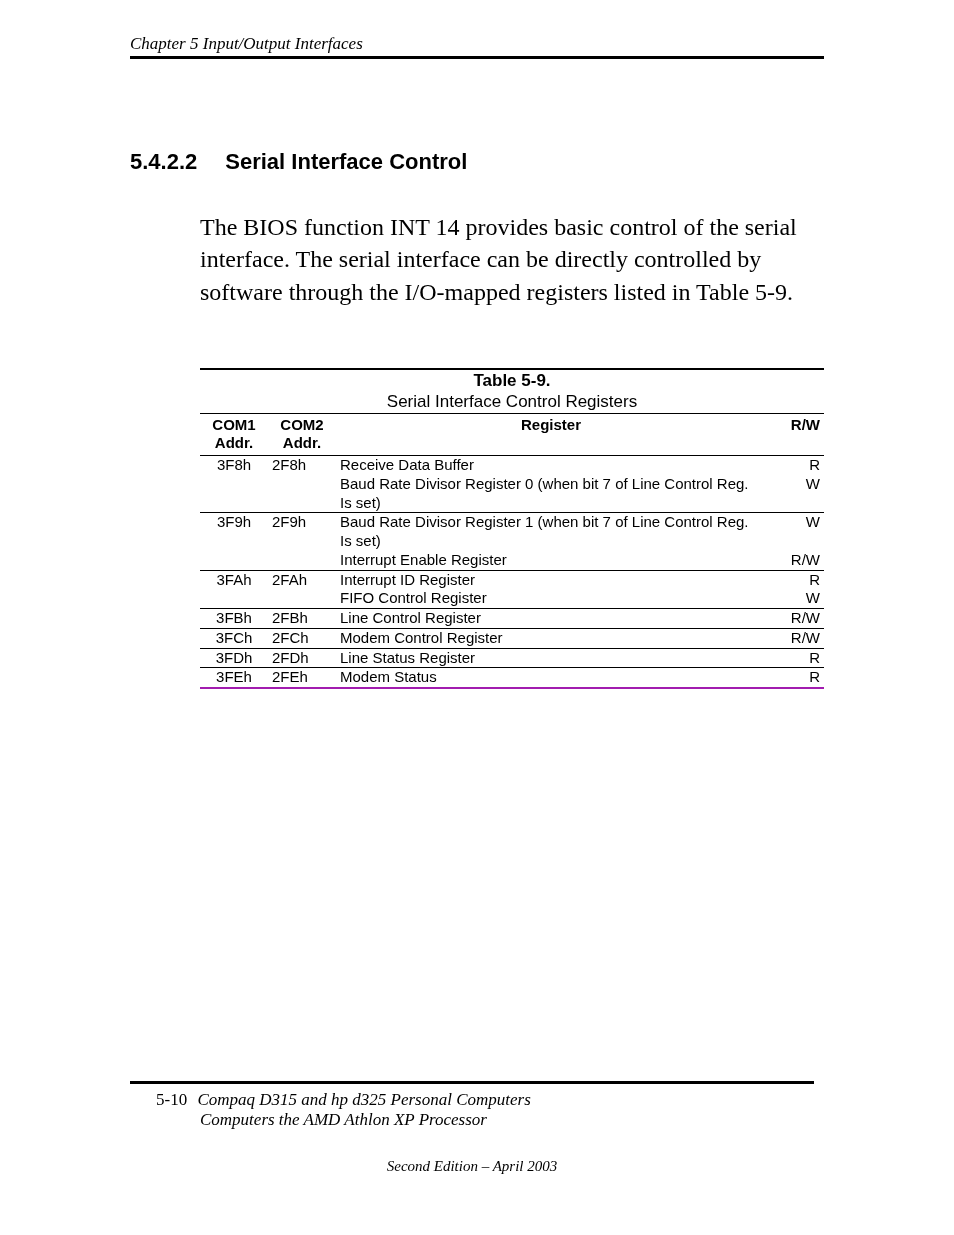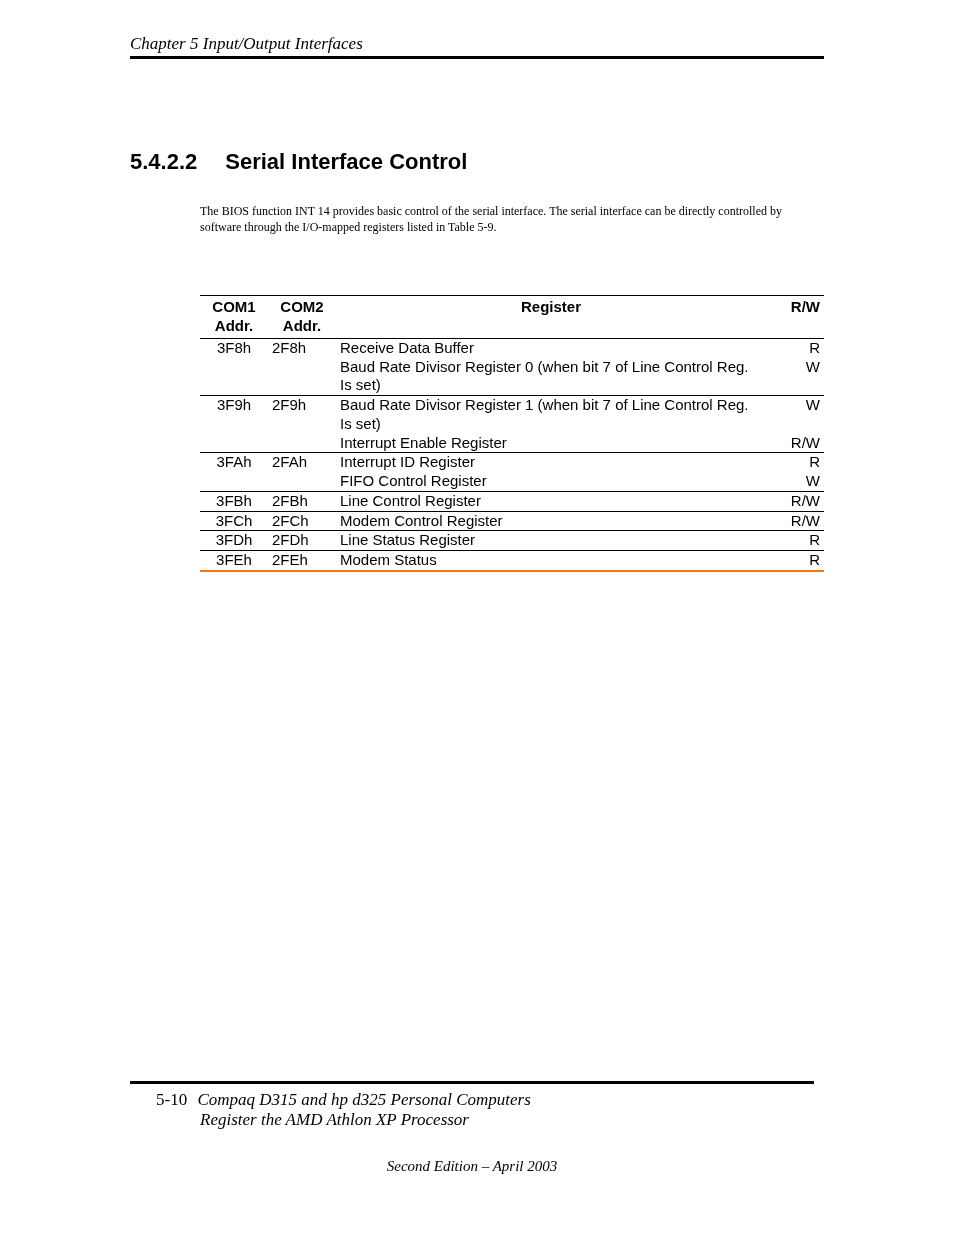--- a/index.html
+++ b/index.html
@@ -25,23 +25,23 @@
     padding-bottom: 2px;
   }
   .section-heading {
     margin-top: 90px;
     font-family: Arial, Helvetica, sans-serif;
     font-weight: bold;
     font-size: 22px;
   }
   .section-no { display: inline-block; margin-right: 28px; }
   .body-para {
-    margin-top: 28px;
+    margin-top: 36px;
     margin-left: 70px;
-    font-size: 12px;
+    font-size: 24px;
     line-height: 1.35;
   }
   .table-wrap {
     margin-top: 60px;
     margin-left: 70px;
     font-family: Arial, Helvetica, sans-serif;
     font-size: 15px;
   }
   .tbl { width: 100%; border-collapse: collapse; }
   .tbl td, .tbl th { padding: 0 4px; vertical-align: top; line-height: 1.25; }
@@ -56,21 +56,21 @@
     padding-top: 2px;
     padding-bottom: 2px;
   }
   .head-row th:last-child { text-align: right; }
   .col-com1 { width: 60px; text-align: center; }
   .col-com2 { width: 60px; }
   .col-reg  { }
   .col-rw   { width: 50px; text-align: right; }
   .grp-first td { border-top: 1px solid #000; }
   .tbl .rw { text-align: right; }
-  .tbl-end td { border-bottom: 2px solid #f97316; }
+  .tbl-end td { border-bottom: 2px solid #a21caf; }
 
   .footer {
     position: absolute;
     left: 130px; right: 140px;
     bottom: 60px;
   }
   .footer-rule { border-top: 3px solid #000; height: 0; margin-bottom: 6px; }
   .footer-line1 { font-size: 17px; }
   .footer-pageno { display: inline-block; margin-left: 26px; margin-right: 6px; }
   .footer-title { font-style: italic; }
@@ -91,20 +91,26 @@
 
   <div class="section-heading">
     <span class="section-no">5.4.2.2</span><span>Serial Interface Control</span>
   </div>
 
   <div class="body-para">The BIOS function INT 14 provides basic control of the serial interface. The serial interface can be directly controlled by software through the I/O-mapped registers listed in Table 5-9.</div>
 
   <div class="table-wrap">
     <table class="tbl">
       <tbody>
+          <tr class="tbl-title-row">
+            <td colspan="4" class="tbl-title1">Table 5-9.</td>
+          </tr>
+      <tr>
+            <td colspan="4" class="tbl-title2">Serial Interface Control Registers</td>
+          </tr>
       <tr class="head-row">
         <th class="col-com1">
           <div>COM1</div>
               <div>Addr.</div>
         </th>
         <th class="col-com2">
           <div>COM2</div>
               <div>Addr.</div>
         </th>
         <th class="col-reg">Register</th>
@@ -175,17 +181,17 @@
         </tbody>
     </table>
   </div>
 
   <div class="footer">
     <div class="footer-rule"></div>
     <div class="footer-line1">
       <span class="footer-pageno">5-10</span>
       <span class="footer-title">Compaq D315 and hp d325 Personal Computers</span>
     </div>
-    <div class="footer-line2">Register the AMD Athlon XP Processor</div>
+    <div class="footer-line2">Computers the AMD Athlon XP Processor</div>
     <div class="edition">Second Edition – April 2003</div>
   </div>
 
 </div>
 
 </body></html>

